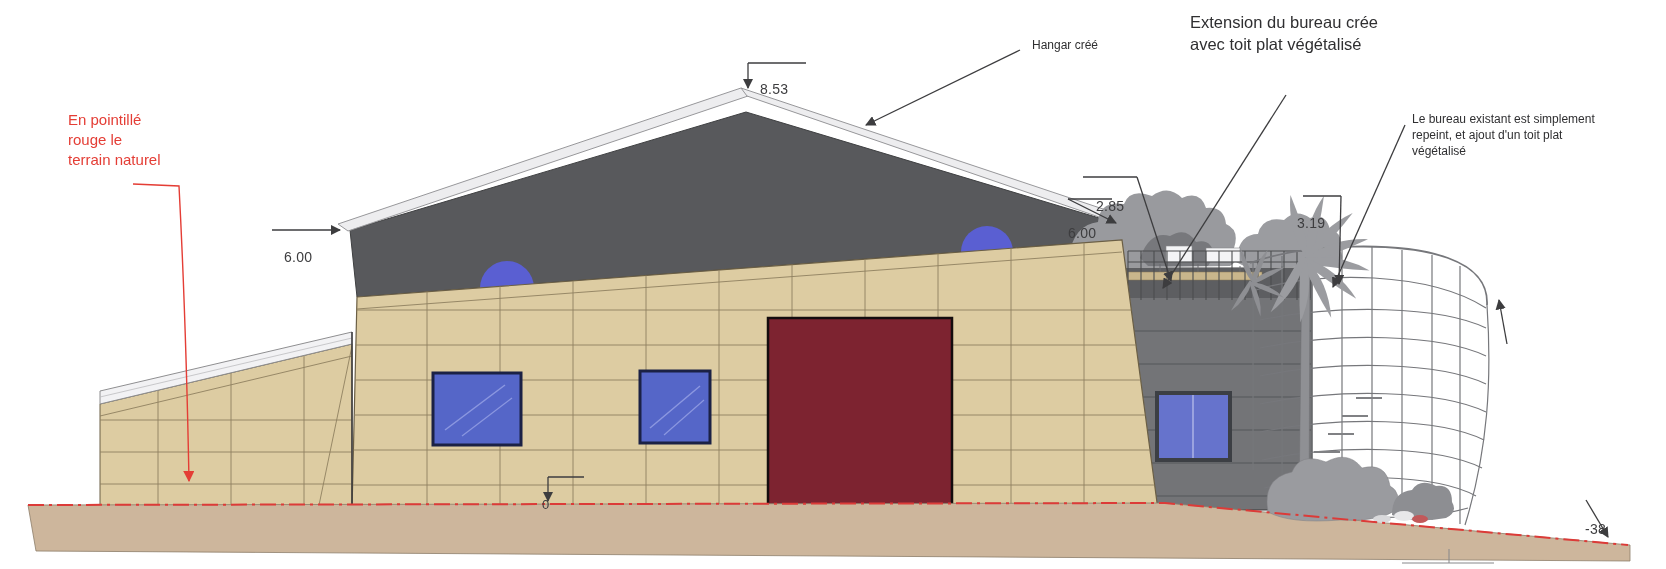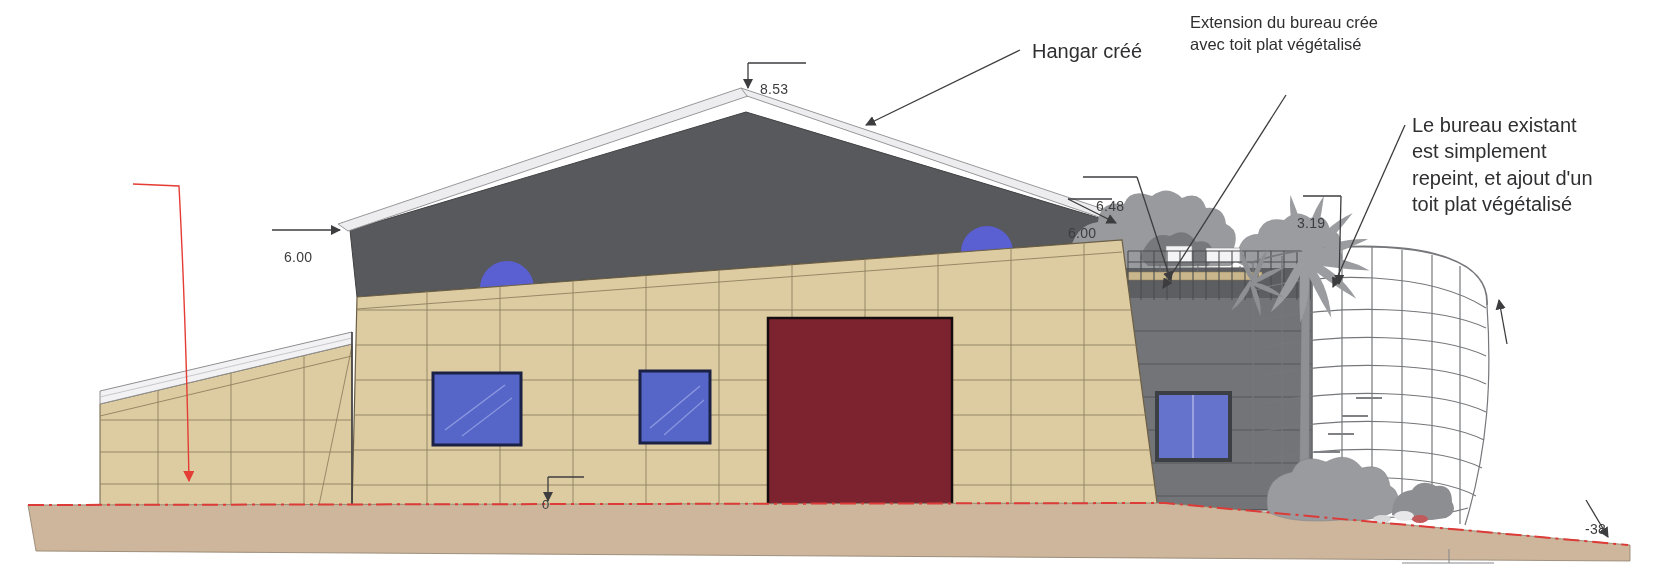--- a/index.html
+++ b/index.html
@@ -1,21 +1,21 @@
 <!DOCTYPE html>
 <html><head>
 <meta charset="utf-8">
 <style>
   html,body{margin:0;padding:0;background:#ffffff;}
   #stage{position:relative;width:1666px;height:569px;background:#ffffff;overflow:hidden;
          font-family:"Liberation Sans", sans-serif;}
   #stage svg{position:absolute;left:0;top:0;}
   .lbl{position:absolute;color:#2f2f31;line-height:1.32;white-space:pre-line;}
   .dim{font-size:14px;color:#3d3d3f;letter-spacing:.3px;margin-top:44px;}
-  .note{font-size:20px;}
+  .note{font-size:12px;}
   .red{color:#e43d35;}
 </style>
 </head>
 <body>
 
 <div id="stage">
 
 <svg width="1666" height="569" viewBox="0 0 1666 569">
   <defs>
     <marker id="arrD" viewBox="0 0 10 10" refX="9" refY="5" markerWidth="8" markerHeight="8" orient="auto-start-reverse">
@@ -244,35 +244,36 @@
     <path d="M1507,344 L1499,300" marker-end="url(#arrD)"></path>
     <path d="M1586,500 L1608,537" marker-end="url(#arrD)"></path>
     <g>
           <path d="M548,477 H584"></path>
           <path d="M548,477 L548,501" marker-end="url(#arrD)"></path>
         </g>
   </g>
   <path d="M133,184 L179,186 Q186,320 189,481" fill="none" stroke="#e43d35" stroke-width="1.4" marker-end="url(#arrR)"></path>
 </svg>
 
+<div class="lbl note red" style="left:68px;top:110px;width:95px;font-size:15px;">En pointillé rouge le terrain naturel</div>
 
 <div class="lbl dim" style="left:760px;top:36px;">8.53</div>
 
 <div class="lbl note" style="left:1032px;top:38px;">Hangar créé</div>
 
 <div class="lbl note" style="left:1190px;top:12px;width:190px;font-size:16.5px;">Extension du bureau crée avec toit plat végétalisé</div>
 
 <div class="lbl note" style="left:1412px;top:112px;width:195px;">Le bureau existant est simplement repeint, et ajout d'un toit plat végétalisé</div>
 
 
 <div class="lbl dim" style="left:284px;top:204px;">6.00</div>
 
 <div class="lbl dim" style="left:1068px;top:180px;">6.00</div>
 
-<div class="lbl dim" style="left:1096px;top:153px;">6.48</div>
+<div class="lbl dim" style="left:1096px;top:153px;">2.85</div>
 
 <div class="lbl dim" style="left:1297px;top:170px;">3.19</div>
 
 <div class="lbl dim" style="left:542px;top:452px;font-size:13px;">0</div>
 
 <div class="lbl dim" style="left:1585px;top:476px;">-38</div>
 
 </div>
 
 </body></html>

